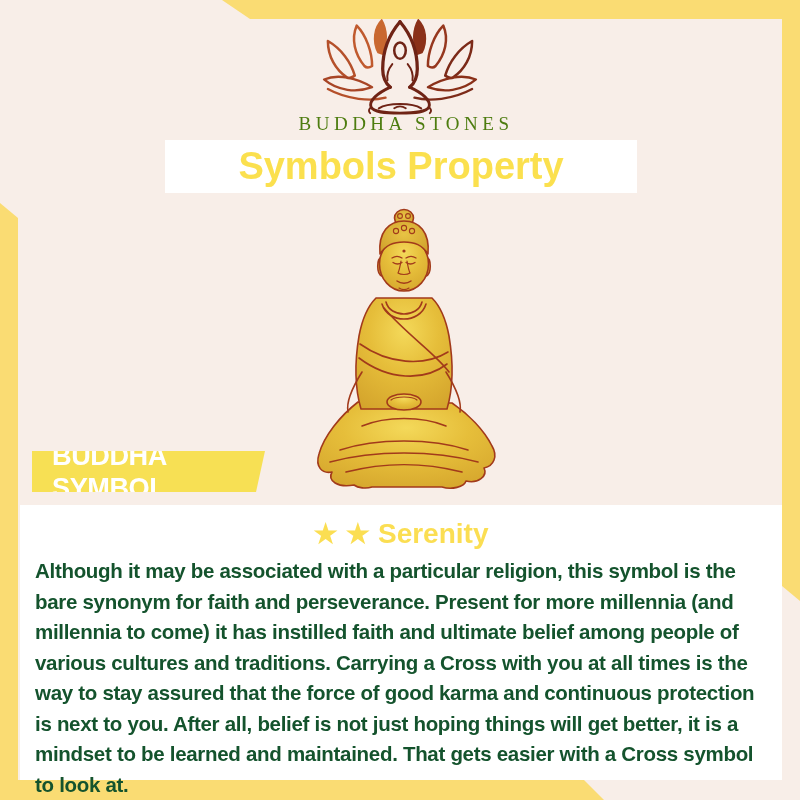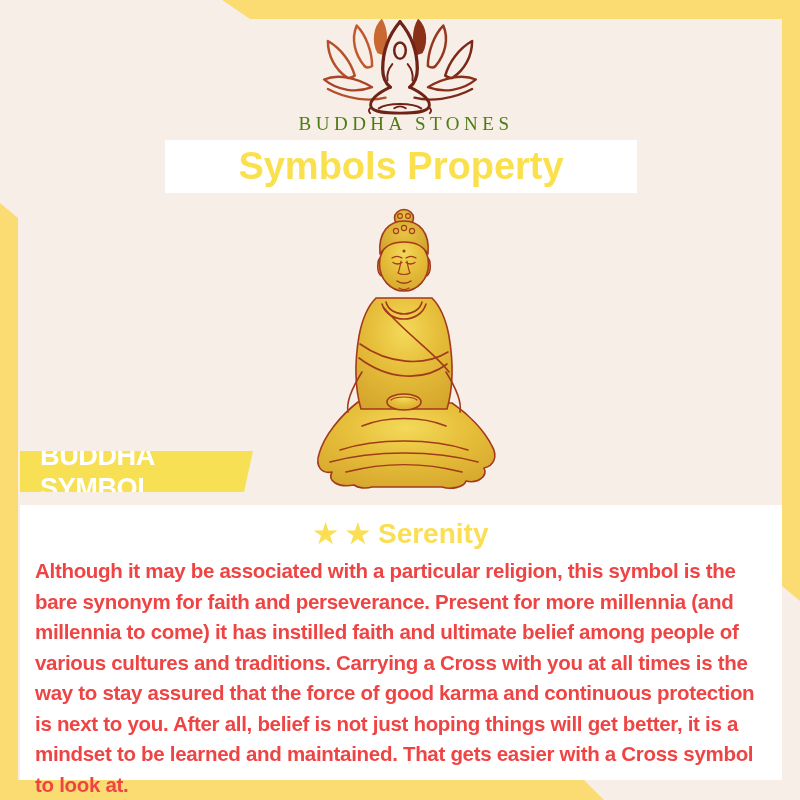--- a/index.html
+++ b/index.html
@@ -35,21 +35,21 @@
   }
   .title-text{
     font-size:38px;font-weight:bold;color:#FBE04E;letter-spacing:0px;text-align:right;
   }
 
   
   .buddha-wrap{position:absolute;left:296px;top:204px;width:218px;height:290px;}
 
   
   .label-banner{
-    position:absolute;left:20px;top:451px;width:233px;height:41px;
+    position:absolute;left:32px;top:451px;width:233px;height:41px;
     background:#F7E054;
     clip-path:polygon(0 0,100% 0,calc(100% - 9px) 100%,0 100%);
     display:flex;align-items:center;
   }
   .label-text{
     color:#FFFFFF;font-size:28px;font-weight:bold;margin-left:20px;
     letter-spacing:-0.5px;transform:scaleX(0.97);transform-origin:left center;
   }
 
   
@@ -58,21 +58,21 @@
     background:#FFFFFF;
   }
   .traits-line{
     margin-top:13px;display:flex;justify-content:center;align-items:center;
     font-size:28px;font-weight:bold;color:#FBDE52;
   }
   .traits-line .star{margin-right:8px;font-size:27px;}
   .traits-line .trait-label{margin-right:0;}
   .description{
     margin:6px 14px 0 15px;
-    font-size:20.5px;line-height:30.5px;font-weight:bold;color:#ef4444;
+    font-size:20.5px;line-height:30.5px;font-weight:bold;color:#14532d;
     letter-spacing:-0.3px;
   }
 </style>
 </head>
 <body>
 
 <div class="edge edge-top"></div>
 <div class="edge edge-right"></div>
 <div class="edge edge-left"></div>
 <div class="edge edge-bottom"></div>

